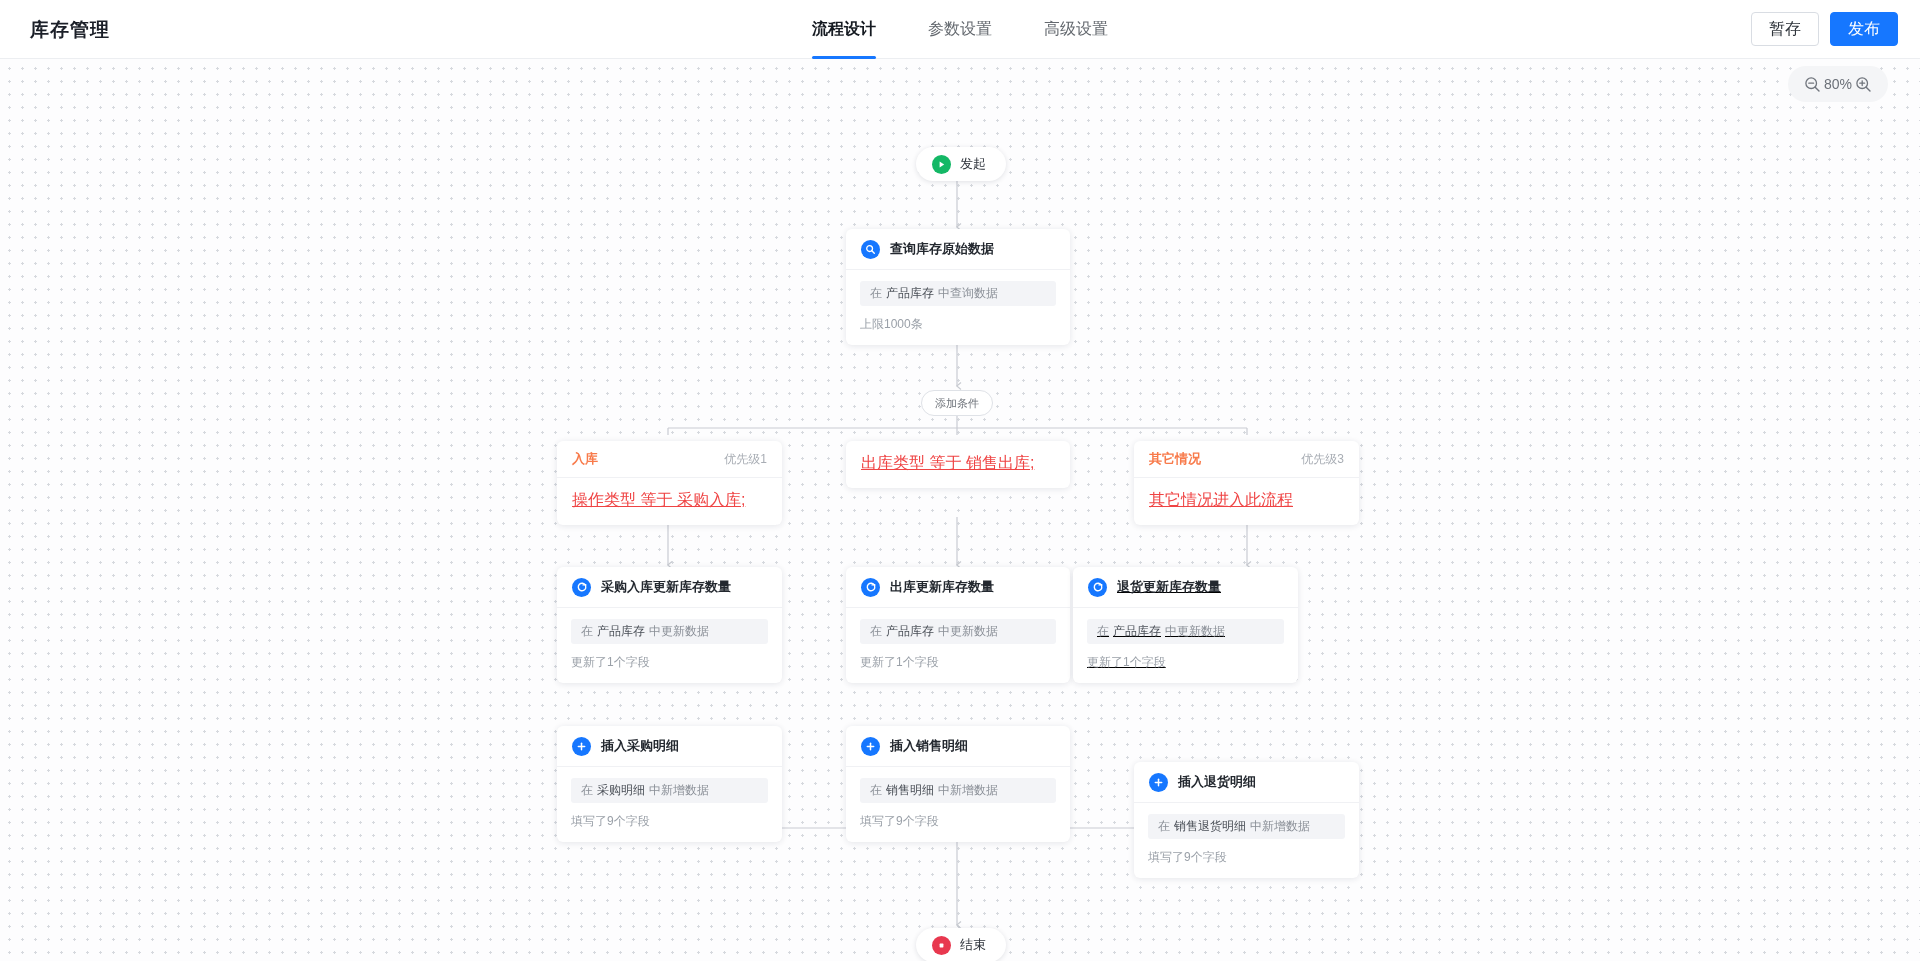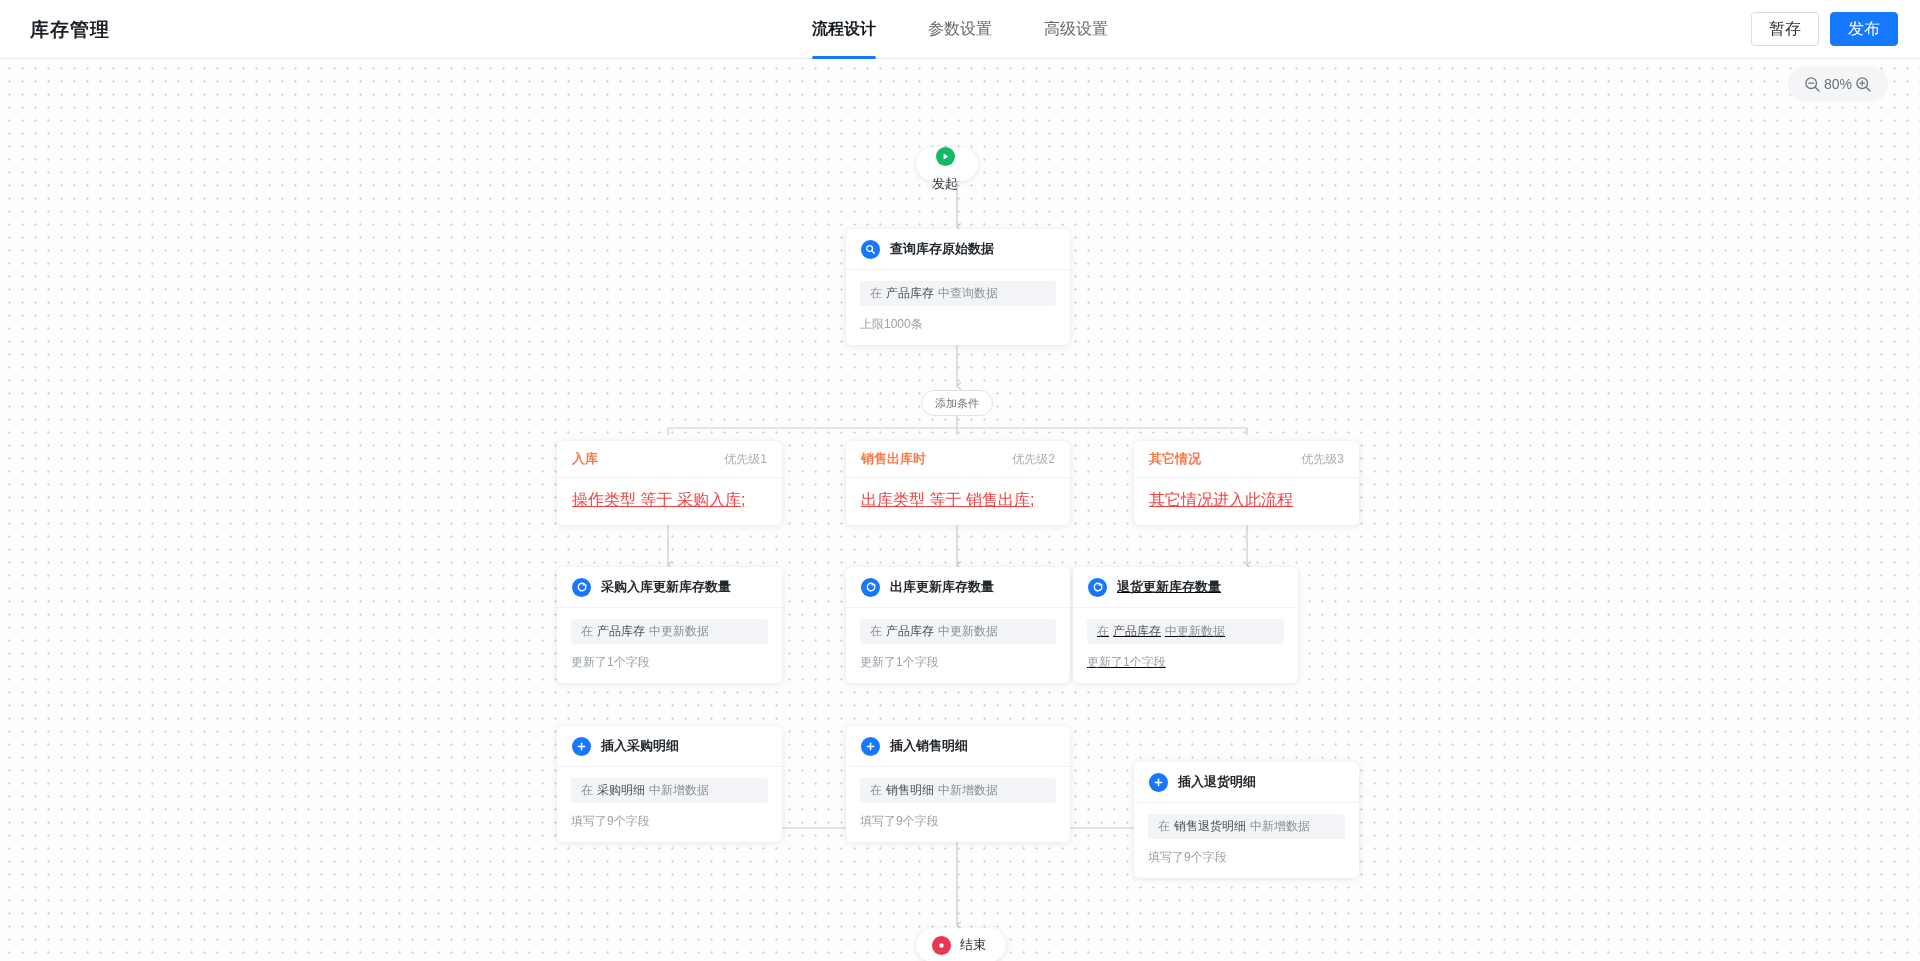--- a/index.html
+++ b/index.html
@@ -326,21 +326,21 @@
 
       <line x1="668" y1="722" x2="668" y2="769"></line>
       <line x1="957" y1="722" x2="957" y2="769"></line>
       <line x1="1247" y1="722" x2="1247" y2="769"></line>
       <line x1="668" y1="769" x2="1247" y2="769"></line>
 
       <line x1="957" y1="769" x2="957" y2="866" marker-end="url(#arrow)"></line>
     </g>
   </svg>
 
-  <div class="pill" style="left:916px; top:88px;flex-direction:column;">
+  <div class="pill" style="left:916px; top:88px;">
     <span class="icon-circle ic-green">
       <svg width="9" height="9" viewBox="0 0 9 9">
           <path d="M2.6,1.6 L7.2,4.5 L2.6,7.4 Z" fill="#ffffff"></path>
         </svg>
     </span>
     <span class="pill-label">发起</span>
   </div>
 
   <div class="node" style="left:846px; top:170px; width:224px;">
     <div class="node-head">
@@ -408,24 +408,20 @@
       <div class="node-chip">
         <span>在</span>
         <b>采购明细</b>
         <span>中新增数据</span>
       </div>
       <div class="node-foot">填写了9个字段</div>
     </div>
   </div>
 
   <div class="cond-node" style="left:846px; top:382px; width:224px;">
-    <div class="cond-head">
-      <span class="cond-name">销售出库时</span>
-      <span class="cond-prio">优先级2</span>
-    </div>
     <div class="cond-body">出库类型 等于 销售出库;</div>
   </div>
 
   <div class="node" style="left:846px; top:508px; width:224px;">
     <div class="node-head">
       <span class="icon-circle ic-blue">
         <svg width="12" height="12" viewBox="0 0 12 12">
           <path d="M9.4,4.1 A3.8,3.8 0 1 0 9.8,6.9" fill="none" stroke="#ffffff" stroke-width="1.4" stroke-linecap="round"></path>
           <path d="M7.0,3.9 L9.8,3.6 L9.6,6.3" fill="none" stroke="#ffffff" stroke-width="1.3" stroke-linecap="round" stroke-linejoin="round"></path>
         </svg>

